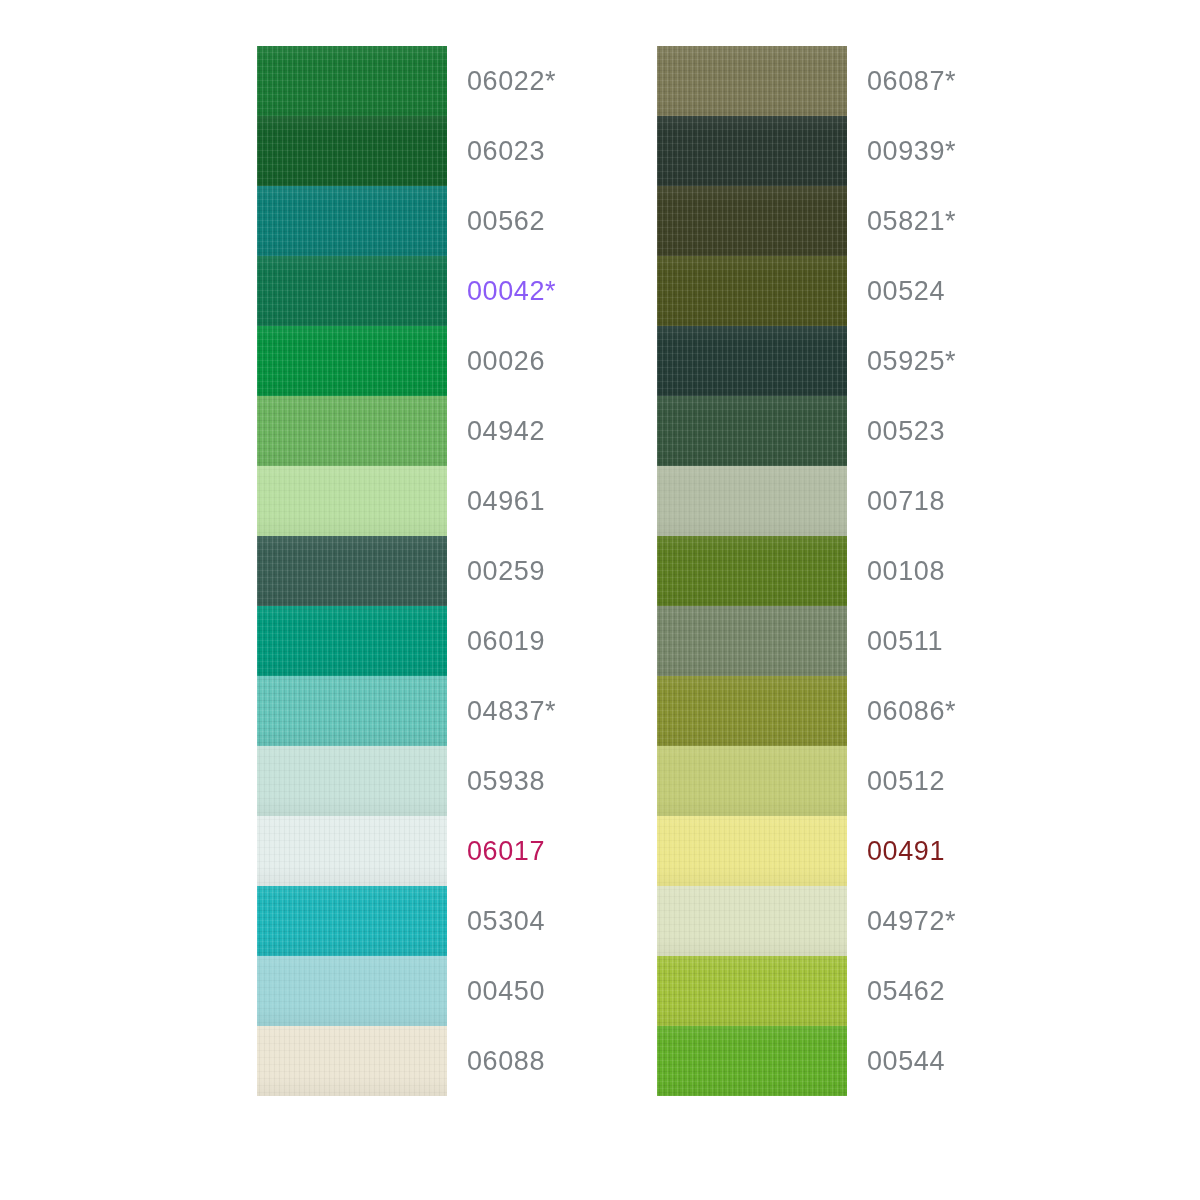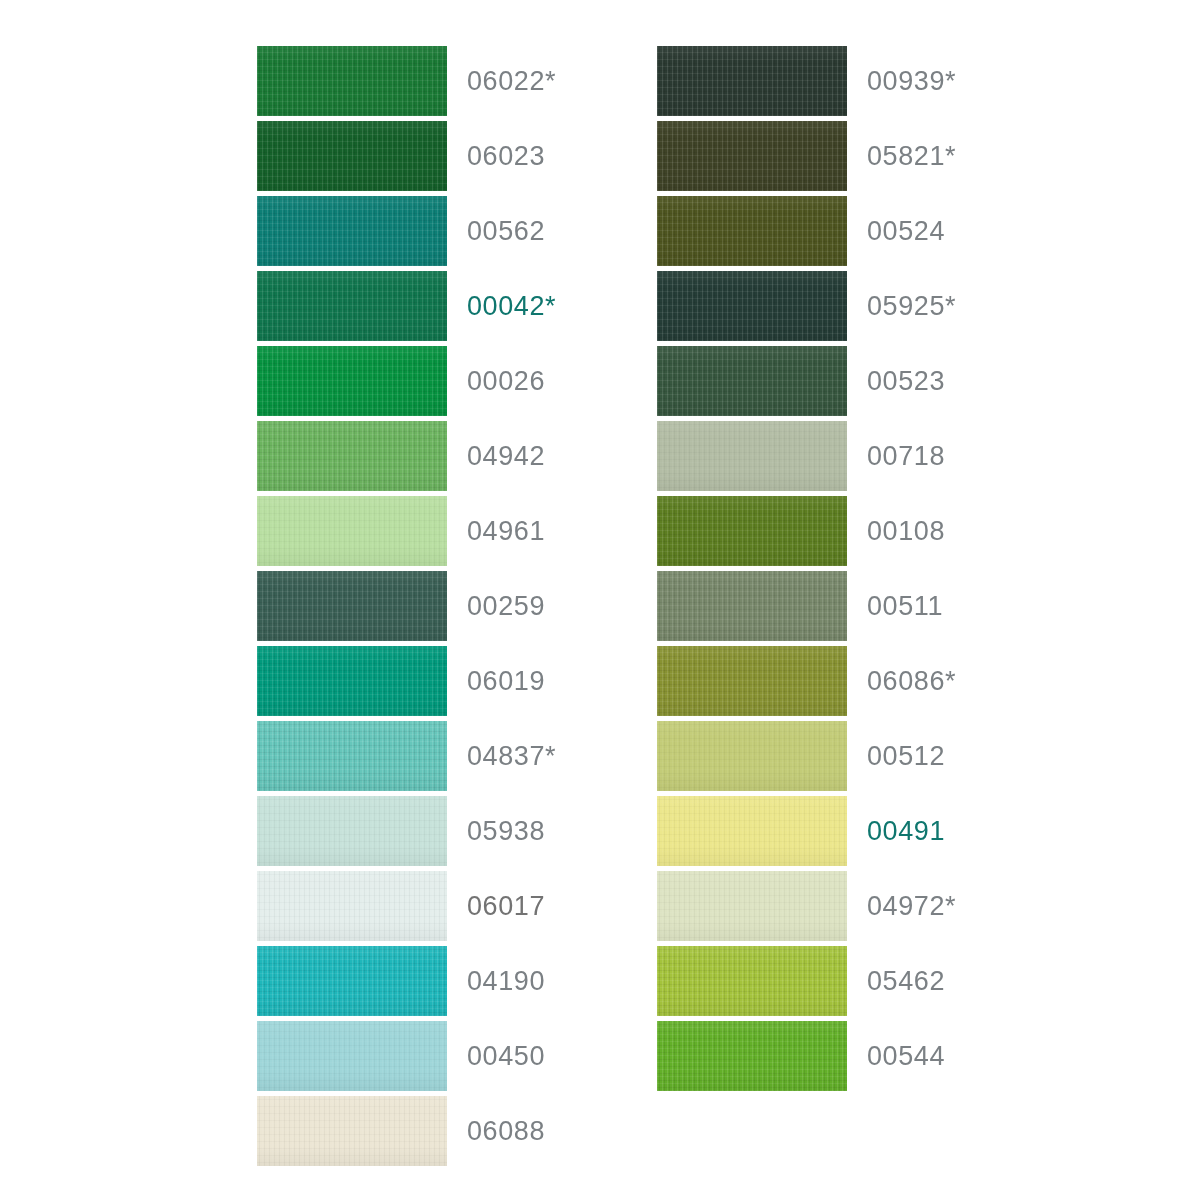--- a/index.html
+++ b/index.html
@@ -20,21 +20,20 @@
     width: 1200px;
     height: 1200px;
     background: #ffffff;
   }
 
   .column {
     position: absolute;
     top: 46px;
     display: flex;
     flex-direction: column;
-    gap: 5px;
   }
 
   .column.left  { left: 257px; }
   .column.right { left: 657px; }
 
   .swatch-row {
     display: flex;
     flex-direction: row;
     align-items: center;
     height: 70px;
@@ -131,21 +130,21 @@
           <div class="weave"></div>
           <div class="sheen"></div>
         </div>
         <div class="label" style="color: rgb(123, 128, 132);">00562</div>
       </div>
       <div class="swatch-row">
         <div class="swatch" style="background-color: rgb(16, 118, 78);">
           <div class="weave"></div>
           <div class="sheen"></div>
         </div>
-        <div class="label" style="color: #0f766e;">00042*</div>
+        <div class="label" style="color: #8b5cf6;">00042*</div>
       </div>
       <div class="swatch-row">
         <div class="swatch" style="background-color: rgb(6, 147, 64);">
           <div class="weave"></div>
           <div class="sheen"></div>
         </div>
         <div class="label" style="color: rgb(123, 128, 132);">00026</div>
       </div>
       <div class="swatch-row">
         <div class="swatch" style="background-color: rgb(108, 180, 95);">
@@ -187,47 +186,54 @@
           <div class="weave"></div>
           <div class="sheen"></div>
         </div>
         <div class="label" style="color: rgb(123, 128, 132);">05938</div>
       </div>
       <div class="swatch-row">
         <div class="swatch pale" style="background-color: rgb(228, 238, 236);">
           <div class="weave"></div>
           <div class="sheen"></div>
         </div>
-        <div class="label" style="color: #737373;">06017</div>
+        <div class="label" style="color: #be185d;">06017</div>
       </div>
       <div class="swatch-row">
         <div class="swatch" style="background-color: rgb(31, 183, 187);">
           <div class="weave"></div>
           <div class="sheen"></div>
         </div>
-        <div class="label" style="color: rgb(123, 128, 132);">04190</div>
+        <div class="label" style="color: rgb(123, 128, 132);">05304</div>
       </div>
       <div class="swatch-row">
         <div class="swatch pale" style="background-color: rgb(159, 214, 217);">
           <div class="weave"></div>
           <div class="sheen"></div>
         </div>
         <div class="label" style="color: rgb(123, 128, 132);">00450</div>
       </div>
       <div class="swatch-row">
         <div class="swatch pale" style="background-color: rgb(236, 230, 212);">
           <div class="weave"></div>
           <div class="sheen"></div>
         </div>
         <div class="label" style="color: rgb(123, 128, 132);">06088</div>
       </div>
     </div>
 
   <div class="column right">
       <div class="swatch-row">
+        <div class="swatch" style="background-color: rgb(125, 122, 87);">
+          <div class="weave"></div>
+          <div class="sheen"></div>
+        </div>
+        <div class="label" style="color: rgb(123, 128, 132);">06087*</div>
+      </div>
+      <div class="swatch-row">
         <div class="swatch" style="background-color: rgb(43, 58, 50);">
           <div class="weave"></div>
           <div class="sheen"></div>
         </div>
         <div class="label" style="color: rgb(123, 128, 132);">00939*</div>
       </div>
       <div class="swatch-row">
         <div class="swatch" style="background-color: rgb(63, 67, 39);">
           <div class="weave"></div>
           <div class="sheen"></div>
@@ -288,21 +294,21 @@
           <div class="weave"></div>
           <div class="sheen"></div>
         </div>
         <div class="label" style="color: rgb(123, 128, 132);">00512</div>
       </div>
       <div class="swatch-row">
         <div class="swatch pale" style="background-color: rgb(236, 231, 140);">
           <div class="weave"></div>
           <div class="sheen"></div>
         </div>
-        <div class="label" style="color: #0f766e;">00491</div>
+        <div class="label" style="color: #7f1d1d;">00491</div>
       </div>
       <div class="swatch-row">
         <div class="swatch pale" style="background-color: rgb(221, 227, 195);">
           <div class="weave"></div>
           <div class="sheen"></div>
         </div>
         <div class="label" style="color: rgb(123, 128, 132);">04972*</div>
       </div>
       <div class="swatch-row">
         <div class="swatch" style="background-color: rgb(164, 195, 60);">

